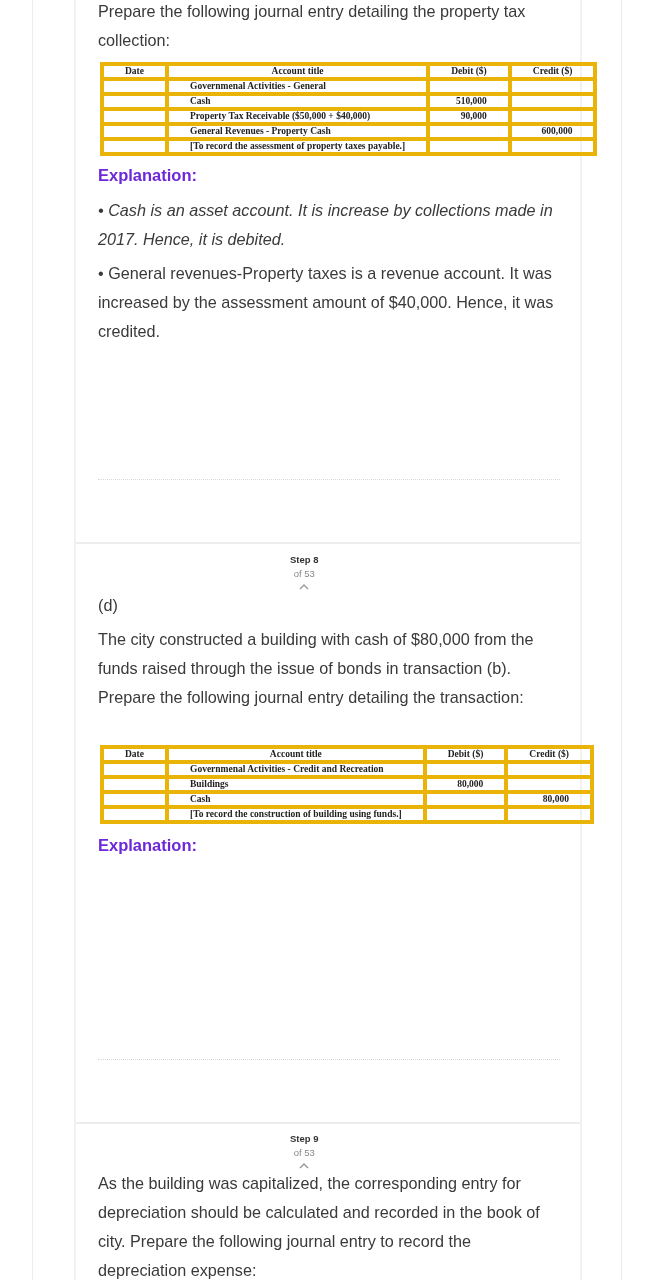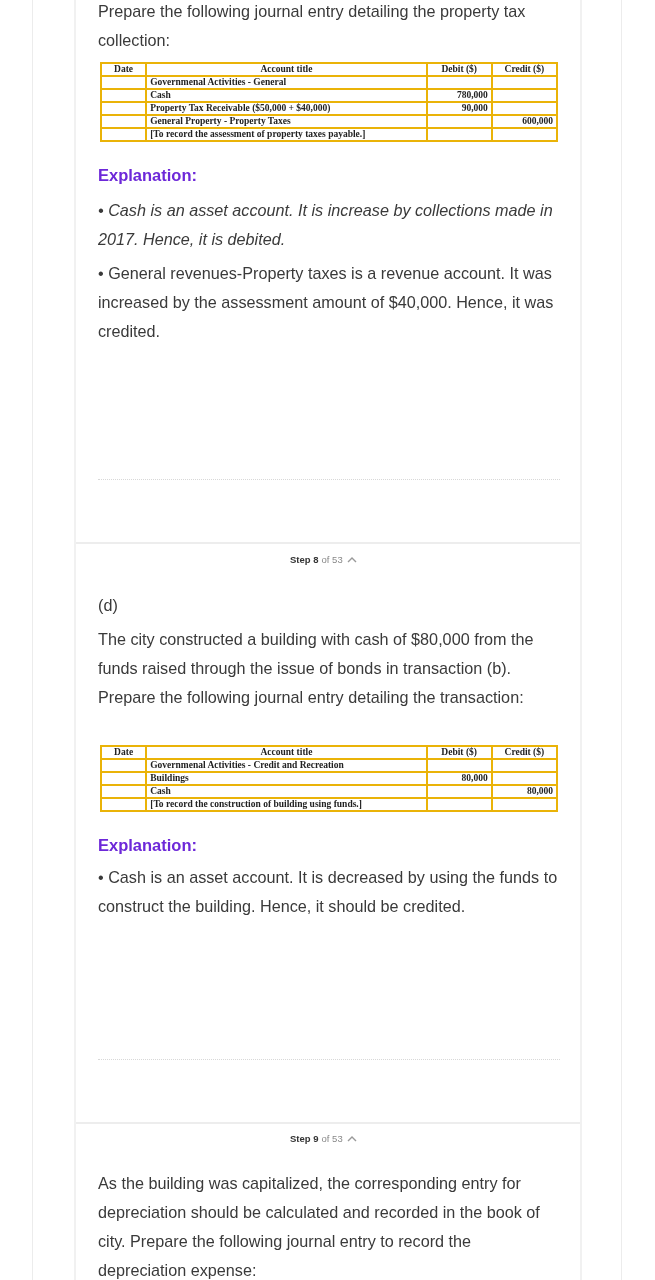--- a/index.html
+++ b/index.html
@@ -28,39 +28,39 @@
   }
   .expl-head {
     font-size: 16.5px; font-weight: bold; color: #6d28d9; line-height: 26px;
   }
   table.jt {
     border-collapse: collapse; width: 458px;
     font-family: "Liberation Serif", serif; font-size: 9.5px; font-weight: bold;
     color: #222;
   }
   table.jt td, table.jt th {
-    border: 2px solid #eab308; padding: 0 3px; height: 11px; line-height: 11px;
+    border: 4px solid #eab308; padding: 0 21px; height: 11px; line-height: 11px;
     white-space: nowrap;
   }
   table.jt th { font-weight: bold; text-align: center; }
   table.jt td.num { text-align: right; }
   .col-date { width: 38px; }
   .col-acct { width: 275px; }
   .col-deb { width: 58px; }
   .col-cred { width: 58px; }
   .sep {
     position: absolute; left: 76px; width: 504px; height: 2px; background: #ededed;
   }
   .dotline {
     position: absolute; left: 98px; width: 462px; height: 0;
     border-top: 1px dotted #d8d8d8;
   }
   .step {
     position: absolute; font-size: 9.5px; color: #888;
-    display: flex; align-items: center; gap: 3px;
+    display: flex; align-items: center; gap: 3px; flex-direction: column;
   }
   .step b { color: #333; }
   .chev { display: inline-block; width: 12px; height: 10px; }
 </style>
 </head>
 <body>
 
 <div class="outer"></div>
 <div class="inner"></div>
 
@@ -79,32 +79,32 @@
     </tr>
     <tr>
       <td></td>
       <td>Governmenal Activities - General</td>
       <td class="num"></td>
       <td class="num"></td>
     </tr>
     <tr>
       <td></td>
       <td>Cash</td>
-      <td class="num">780,000</td>
+      <td class="num">510,000</td>
       <td class="num"></td>
     </tr>
     <tr>
       <td></td>
       <td>Property Tax Receivable ($50,000 + $40,000)</td>
       <td class="num">90,000</td>
       <td class="num"></td>
     </tr>
     <tr>
       <td></td>
-      <td>General Property - Property Taxes</td>
+      <td>General Revenues - Property Cash</td>
       <td class="num"></td>
       <td class="num">600,000</td>
     </tr>
     <tr>
       <td></td>
       <td>[To record the assessment of property taxes payable.]</td>
       <td class="num"></td>
       <td class="num"></td>
     </tr>
   </tbody>
@@ -165,21 +165,20 @@
       <td>[To record the construction of building using funds.]</td>
       <td class="num"></td>
       <td class="num"></td>
     </tr>
   </tbody>
     </table>
 </div>
 
 <div class="content" style="top:832px;">
   <div class="expl-head">Explanation:</div>
-  <p class="p" style="margin-top:5px;">• Cash is an asset account. It is decreased by using the funds to construct the building. Hence, it should be credited.</p>
 </div>
 
 <div class="dotline" style="top:1059px;"></div>
 <div class="sep" style="top:1122px;"></div>
 
 <div class="step" style="left:290px; top:1133px;">
   <b><span>Step</span> <span>9</span></b>
   <span>of 53</span>
   <svg class="chev" viewBox="0 0 12 10">
     <polyline points="2,7 6,3 10,7" fill="none" stroke="#999" stroke-width="1.4"></polyline>

